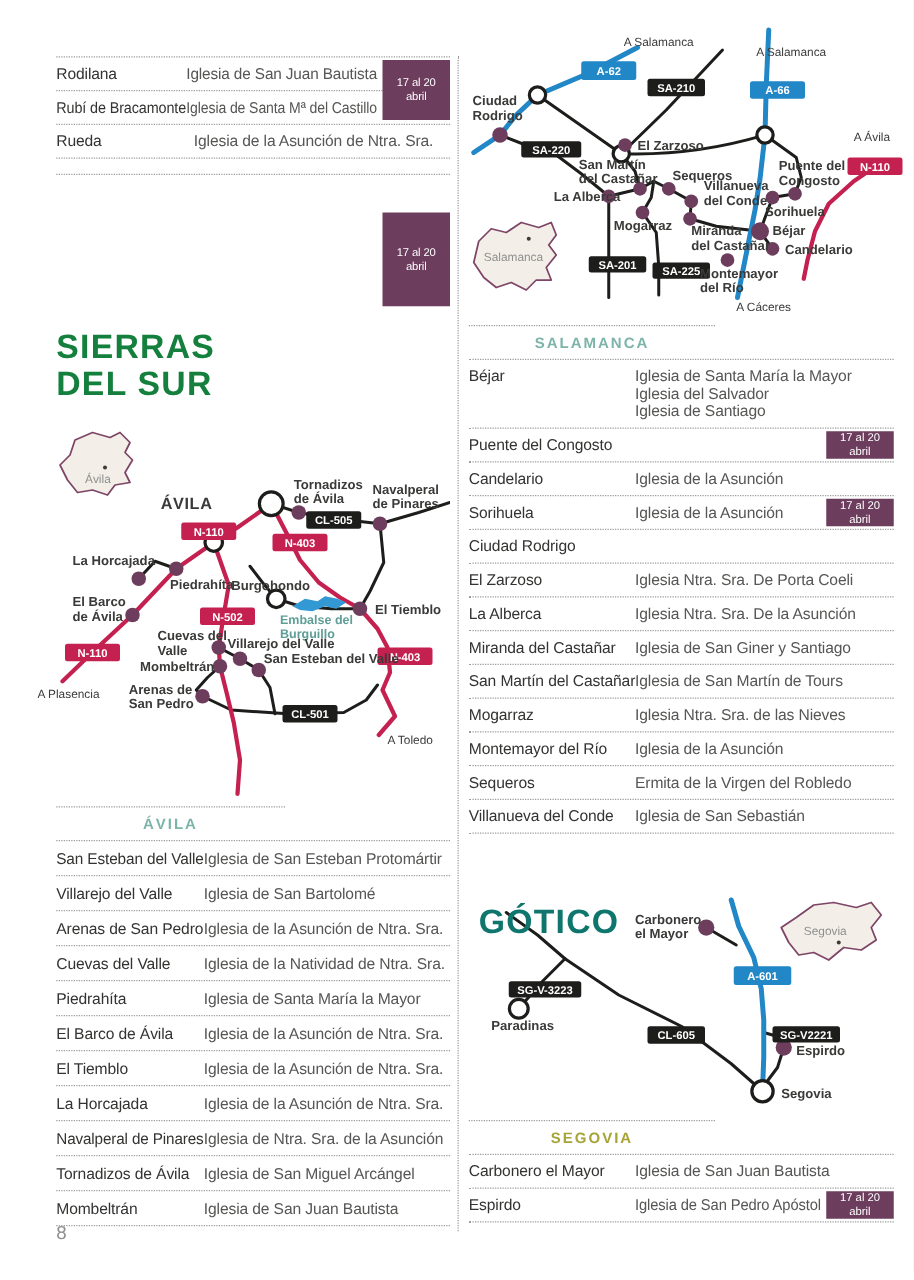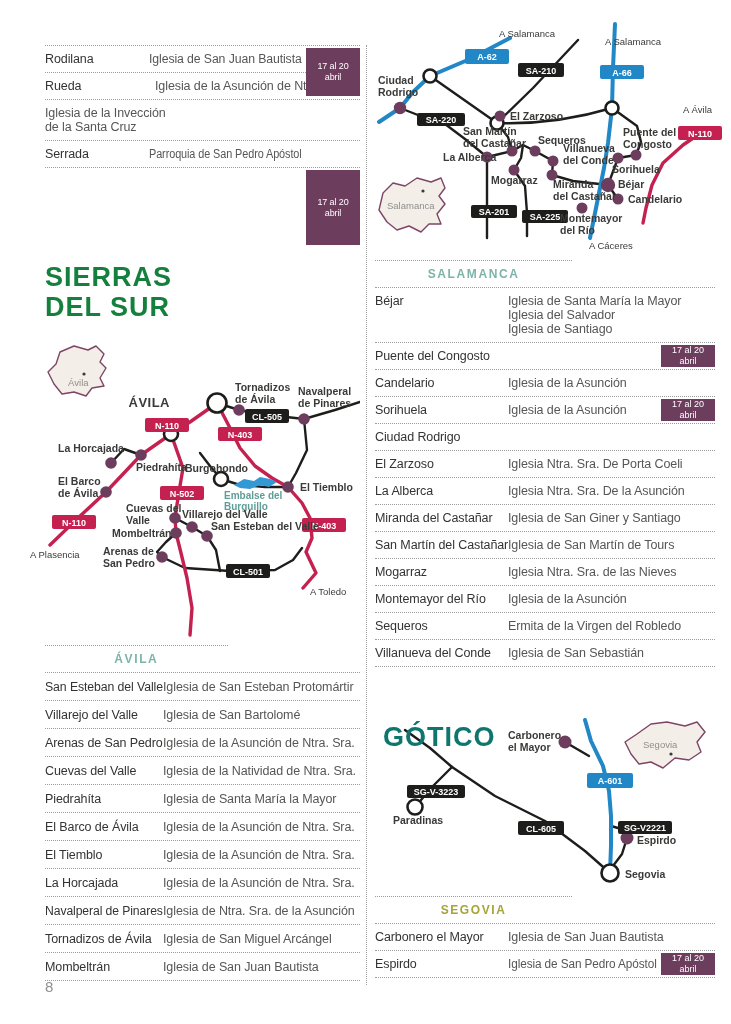--- a/index.html
+++ b/index.html
@@ -57,38 +57,36 @@
   <div id="vdiv"></div>
 
   <div class="tbl t1" style="left:45px;top:45px;width:315px;">
 
       <div class="row pad-r">
         <div class="place">Rodilana</div>
         <div class="church" style="transform-origin: left center; transform: scaleX(0.981);">Iglesia de San Juan Bautista</div>
 
       </div>
 
+      <div class="row pad-r">
+        <div class="place" style="transform-origin: left center; transform: scaleX(0.92);">Rubí de Bracamonte</div>
+        <div class="church" style="transform-origin: left center; transform: scaleX(0.9);">Iglesia de Santa Mª del Castillo</div>
+
+      </div>
 
       <div class="row">
         <div class="place">Rueda</div>
         <div class="church">Iglesia de la Asunción de Ntra. Sra.</div>
 
       </div>
 
       <div class="row">
-        <div class="church ml">Iglesia de la Invección
-de la Santa Cruz</div>
-
-      </div>
-
-      <div class="row pad-r">
-        <div class="place">Serrada</div>
-        <div class="church" style="transform-origin: left center; transform: scaleX(0.869);">Parroquia de San Pedro Apóstol</div>
-
-      </div>
+
+      </div>
+
 
 
 
   <div class="span-badge" style="top: 3px; height: 48px;">17 al 20
 abril</div>
       <div class="span-badge" style="top: 125px; height: 75px;">17 al 20
 abril</div>
     </div>
 
   <div class="abs big-title" id="sierras-title">SIERRAS

